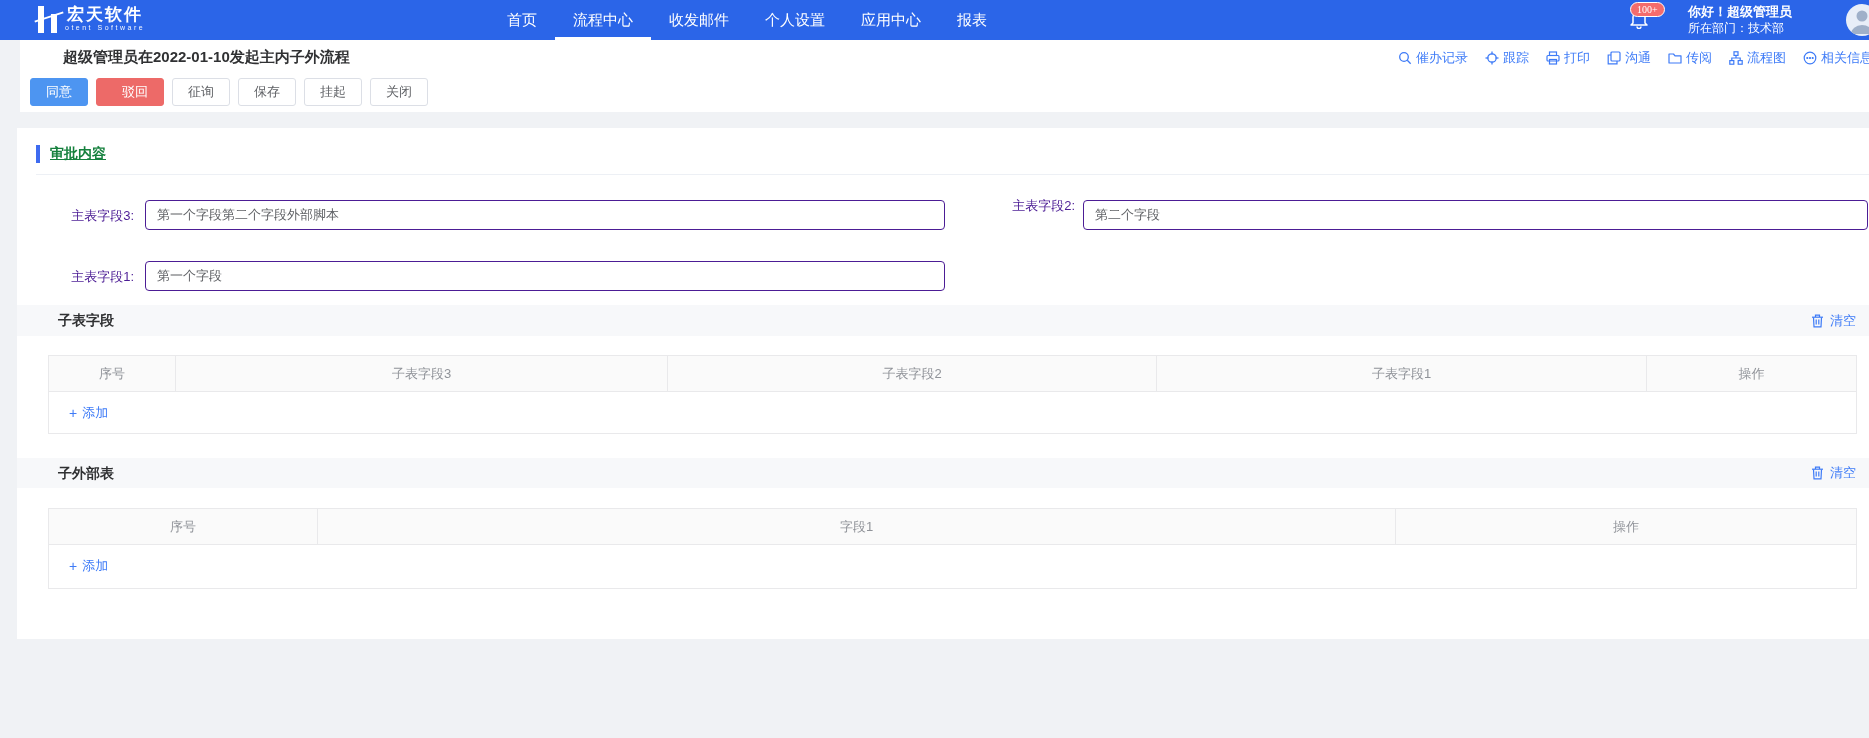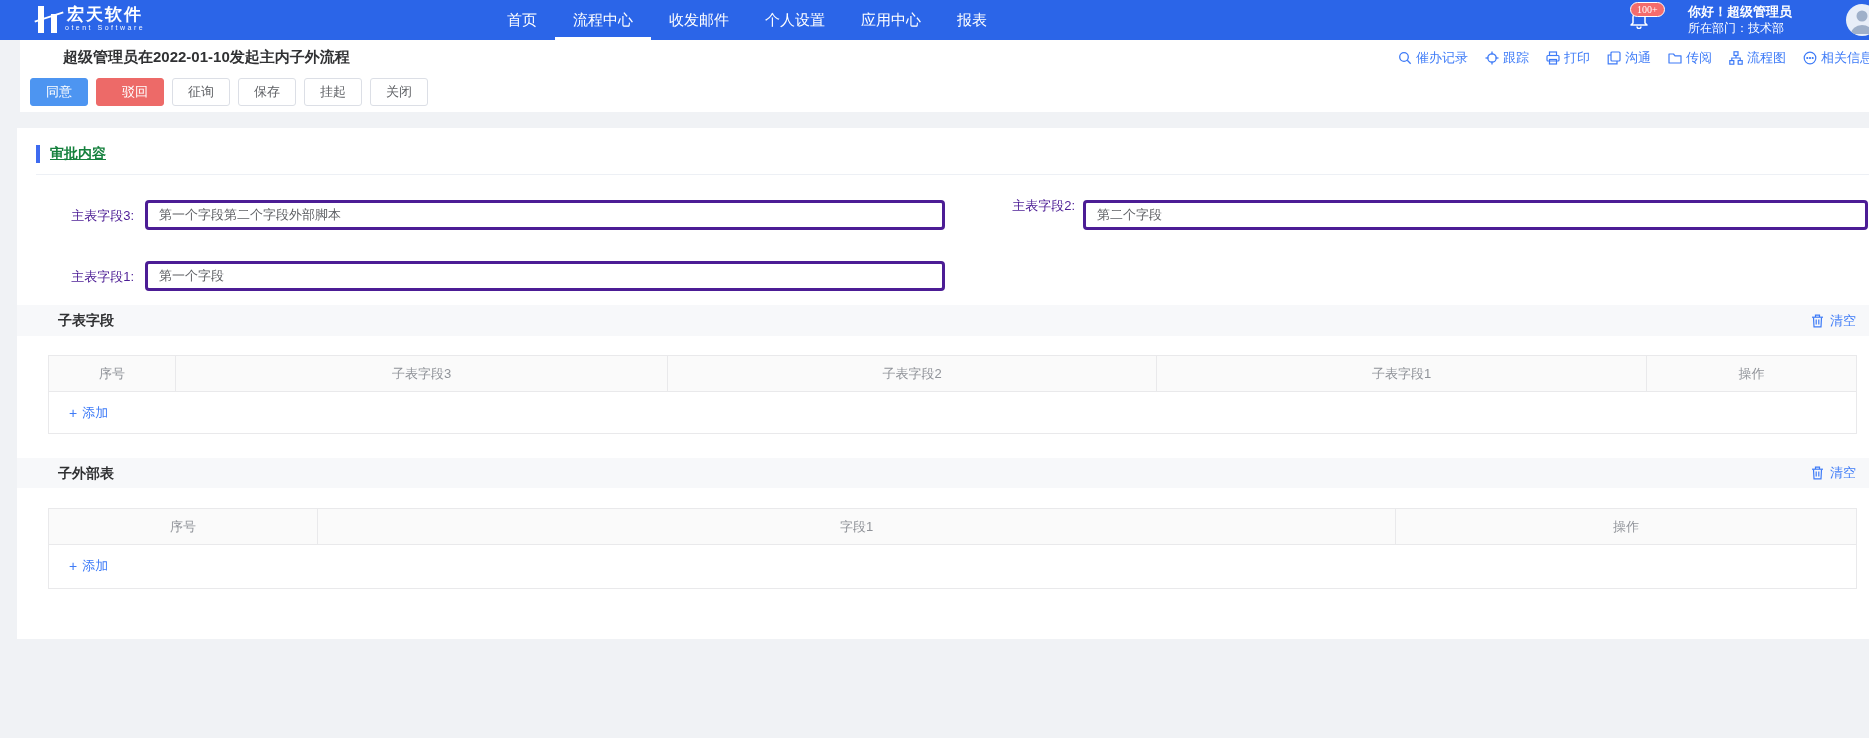--- a/index.html
+++ b/index.html
@@ -39,21 +39,21 @@
   .btn { height:28px; padding:0 15px; font-size:13px; border-radius:3px; border:1px solid #dcdfe6;
          background:#fff; color:#606266; cursor:pointer; font-family:inherit; }
   .btn.primary { background:#4d95f1; border-color:#4d95f1; color:#fff; }
   .btn.danger  { background:#ed6a68; border-color:#ed6a68; color:#fff;padding-left:25px; }
   
   .card { position:absolute; left:17px; top:128px; width:1852px; height:511px; background:#fff; }
   .sec-bar { position:absolute; left:19px; top:17px; width:4px; height:18px; background:#3e6bf0; }
   .sec-title { position:absolute; left:33px; top:17px; font-size:14px; font-weight:bold; color:#15803d;text-decoration:underline; }
   .divider { position:absolute; left:19px; right:0; top:46px; height:1px; background:#edf0f5; }
   .f-label { position:absolute; width:90px; text-align:right; font-size:13px; color:#4c1d95; line-height:18px; white-space:nowrap; }
-  .f-input { position:absolute; height:30px; border:3px solid #4c1d95; border-radius:4px; padding:0 11px;
+  .f-input { position:absolute; height:30px; border:1px solid #4c1d95; border-radius:4px; padding:0 11px;
              font-size:13px; color:#606266; font-family:inherit; outline:none; background:#fff; }
   .lbl1 { left:27px; top:79px; }
   .inp1 { left:128px; top:72px; width:800px; }
   .lbl2 { left:955px; top:69px; width:103px; }
   .inp2 { left:1066px; top:72px; width:785px; }
   .lbl3 { left:27px; top:140px; }
   .inp3 { left:128px; top:133px; width:800px; }
   
   .band { position:absolute; left:0; right:0; height:31px; background:#f7f8fa; }
   .band1 { top:177px; }

